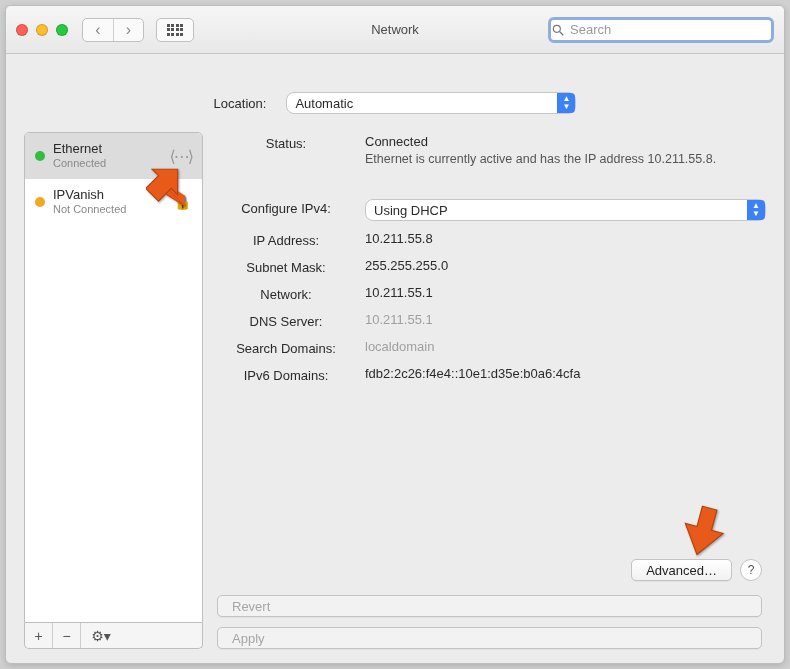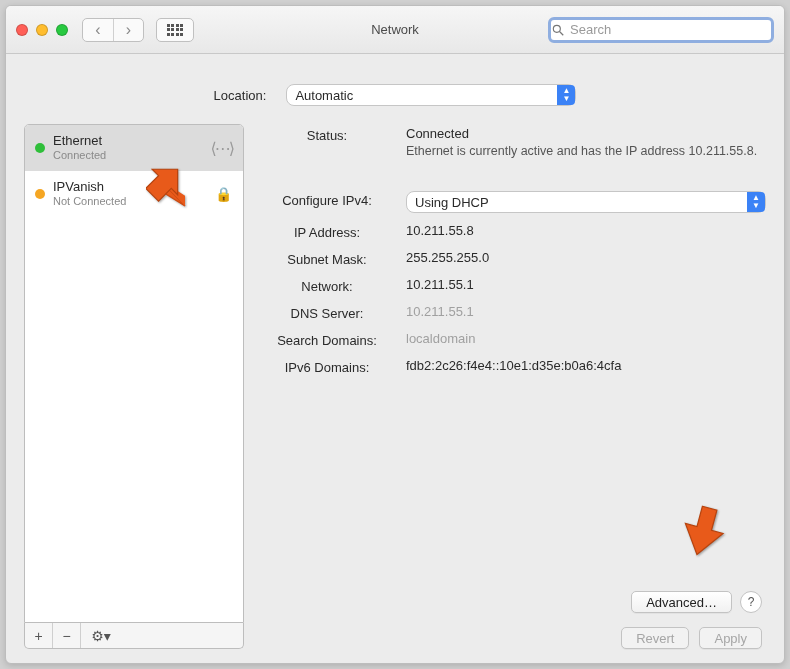--- a/index.html
+++ b/index.html
@@ -74,40 +74,40 @@
     border:none; outline:none; flex:1; font-size:13px; background:transparent;
     color:#555;
   }
   .search-wrap input::placeholder { color:#9a9a9a; }
   .mag { width:14px; height:14px; color:#777; }
 
   
   .content { padding: 18px 18px 14px 18px; height: calc(100% - 48px); display:flex; flex-direction:column; }
   .location-row {
     display:flex; align-items:center; justify-content:center; gap:20px; margin-bottom:18px;
-    margin-top: 12px;
+    margin-top: 20px;
   }
   .row-label { text-align:right; font-size:13px; }
   .popup {
     height: 22px; background:#fff; border:1px solid #c6c6c6; border-radius:8px;
     display:flex; align-items:center; padding: 0 22px 0 8px; position:relative;
     font-size:13px; box-shadow: inset 0 0 0 0.5px rgba(255,255,255,0.6);
   }
   .popup .stepper {
     position:absolute; right:0; top:0; bottom:0; width:18px;
     background:#3b82f6; border-radius: 0 4px 4px 0;
     display:flex; flex-direction:column; align-items:center; justify-content:center;
     color:#fff; font-size:8px; line-height:8px;
   }
   .stepper .up::before { content:"▲"; }
   .stepper .down::before { content:"▼"; }
 
   .main-row { display:flex; gap:14px; flex:1; min-height:0; }
   .sidebar {
-    width: 220px; display:flex; flex-direction:column;
+    width: 179px; display:flex; flex-direction:column;
   }
   .svc-list {
     flex:1; background:#fff; border:1px solid #bdbdbd; border-radius:5px 5px 0 0;
     overflow:hidden;
   }
   .svc-item {
     padding: 8px 10px; display:flex; align-items:center; gap:8px;
     border-bottom: 0px solid #e8e8e8; position:relative;
   }
   .svc-item.sel { background:#dcdcdc; }
@@ -154,21 +154,21 @@
     box-shadow: 0 1px 0 rgba(0,0,0,0.04);
   }
   .mac-btn.dis { color:#a6a6a6; background:#f2f2f2; }
   .help-btn {
     width:22px; height:22px; border-radius:50%; border:1px solid #c3c3c3;
     background:#fff; display:flex; align-items:center; justify-content:center;
     font-size:12px; color:#555;
   }
 
   .window-footer {
-    display:flex; justify-content:flex-end; gap:10px; padding: 14px 4px 0 0;
+    display:flex; justify-content:flex-end; gap:10px; padding: 14px 4px 0 0; flex-direction: column;
   }
 
   
   .arrow {
     position:absolute; width:60px; height:60px; pointer-events:none;
   }
   .arrow svg { width:100%; height:100%; filter: drop-shadow(1px 1px 1px rgba(0,0,0,0.35)); }
 
   
   .gridicon { display:grid; grid-template-columns:repeat(4,3px); grid-template-rows:repeat(3,3px); gap:1.5px; }

